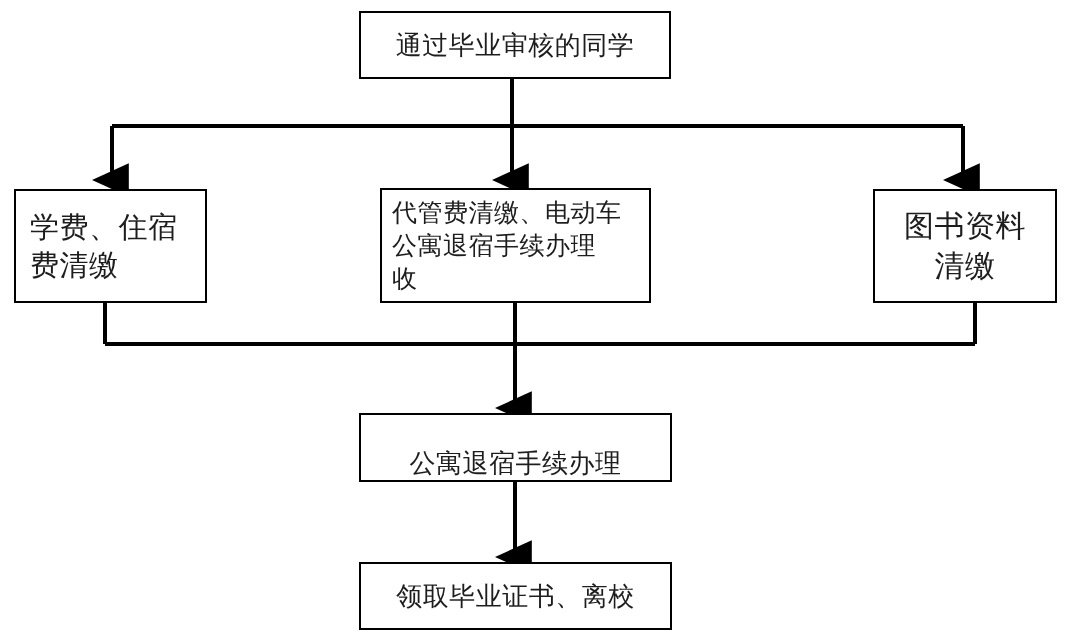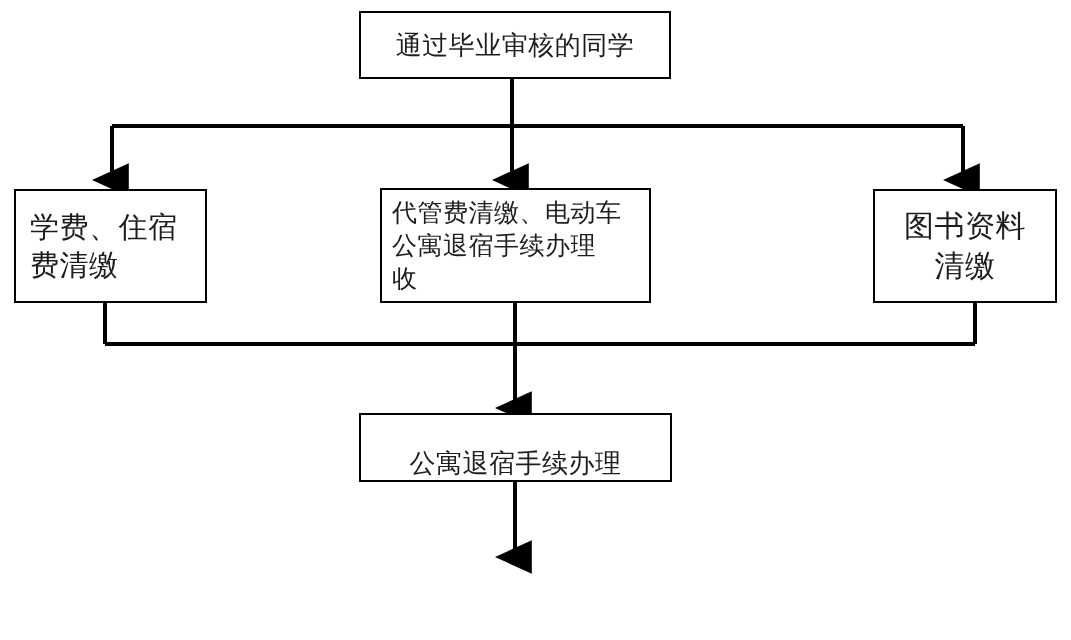--- a/index.html
+++ b/index.html
@@ -127,14 +127,17 @@
 
   <div class="node center-text" id="node-library-materials">
     <span class="node-label">图书资料
 清缴</span>
   </div>
 
   <div class="node center-text" id="node-dorm-checkout">
     <span class="node-label">公寓退宿手续办理</span>
   </div>
 
+  <div class="node center-text" id="node-receive-diploma">
+    <span class="node-label">领取毕业证书、离校</span>
+  </div>
 
 </div>
 
 </body></html>

